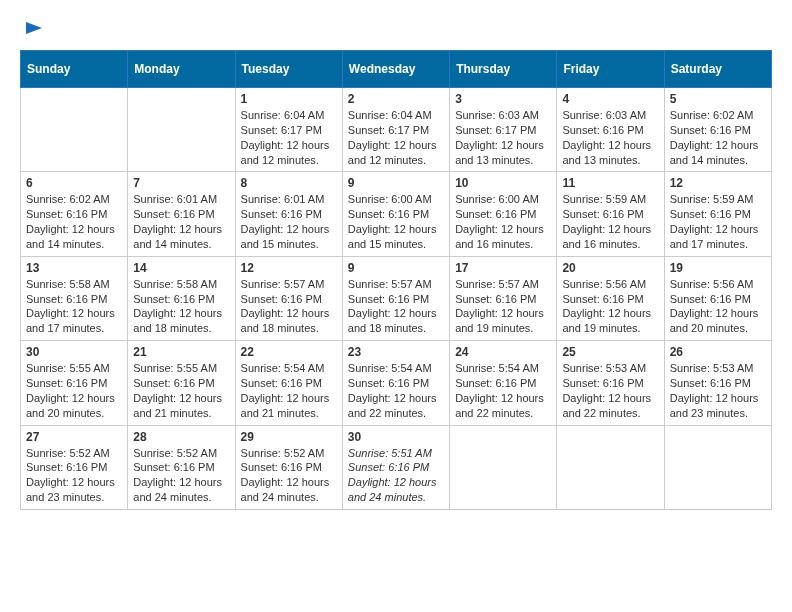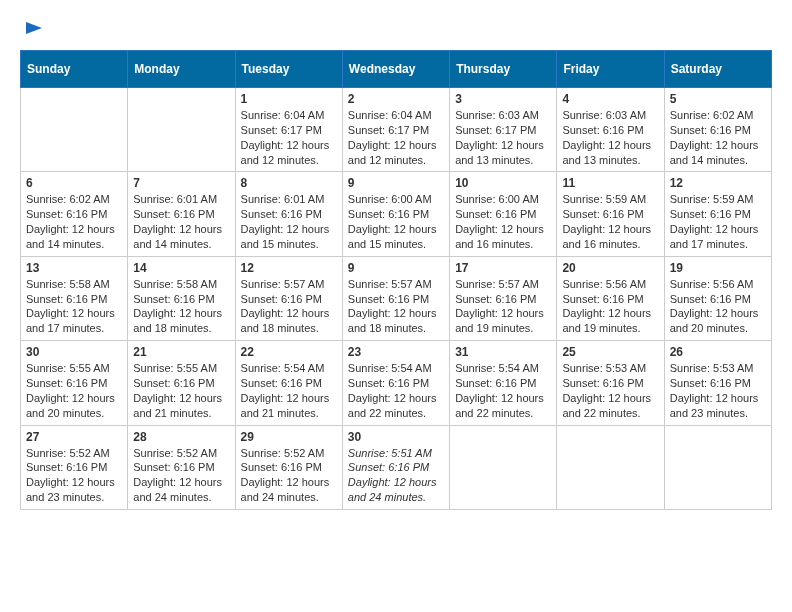--- a/index.html
+++ b/index.html
@@ -291,21 +291,21 @@
 and 21 minutes.</div>
           </td>
           <td>
             <span class="day-num">23</span>
             <div class="day-info" style="white-space: pre-line;">Sunrise: 5:54 AM
 Sunset: 6:16 PM
 Daylight: 12 hours
 and 22 minutes.</div>
           </td>
           <td>
-            <span class="day-num">31</span>
+            <span class="day-num">24</span>
             <div class="day-info" style="white-space: pre-line;">Sunrise: 5:54 AM
 Sunset: 6:16 PM
 Daylight: 12 hours
 and 22 minutes.</div>
           </td>
           <td>
             <span class="day-num">25</span>
             <div class="day-info" style="white-space: pre-line;">Sunrise: 5:53 AM
 Sunset: 6:16 PM
 Daylight: 12 hours

